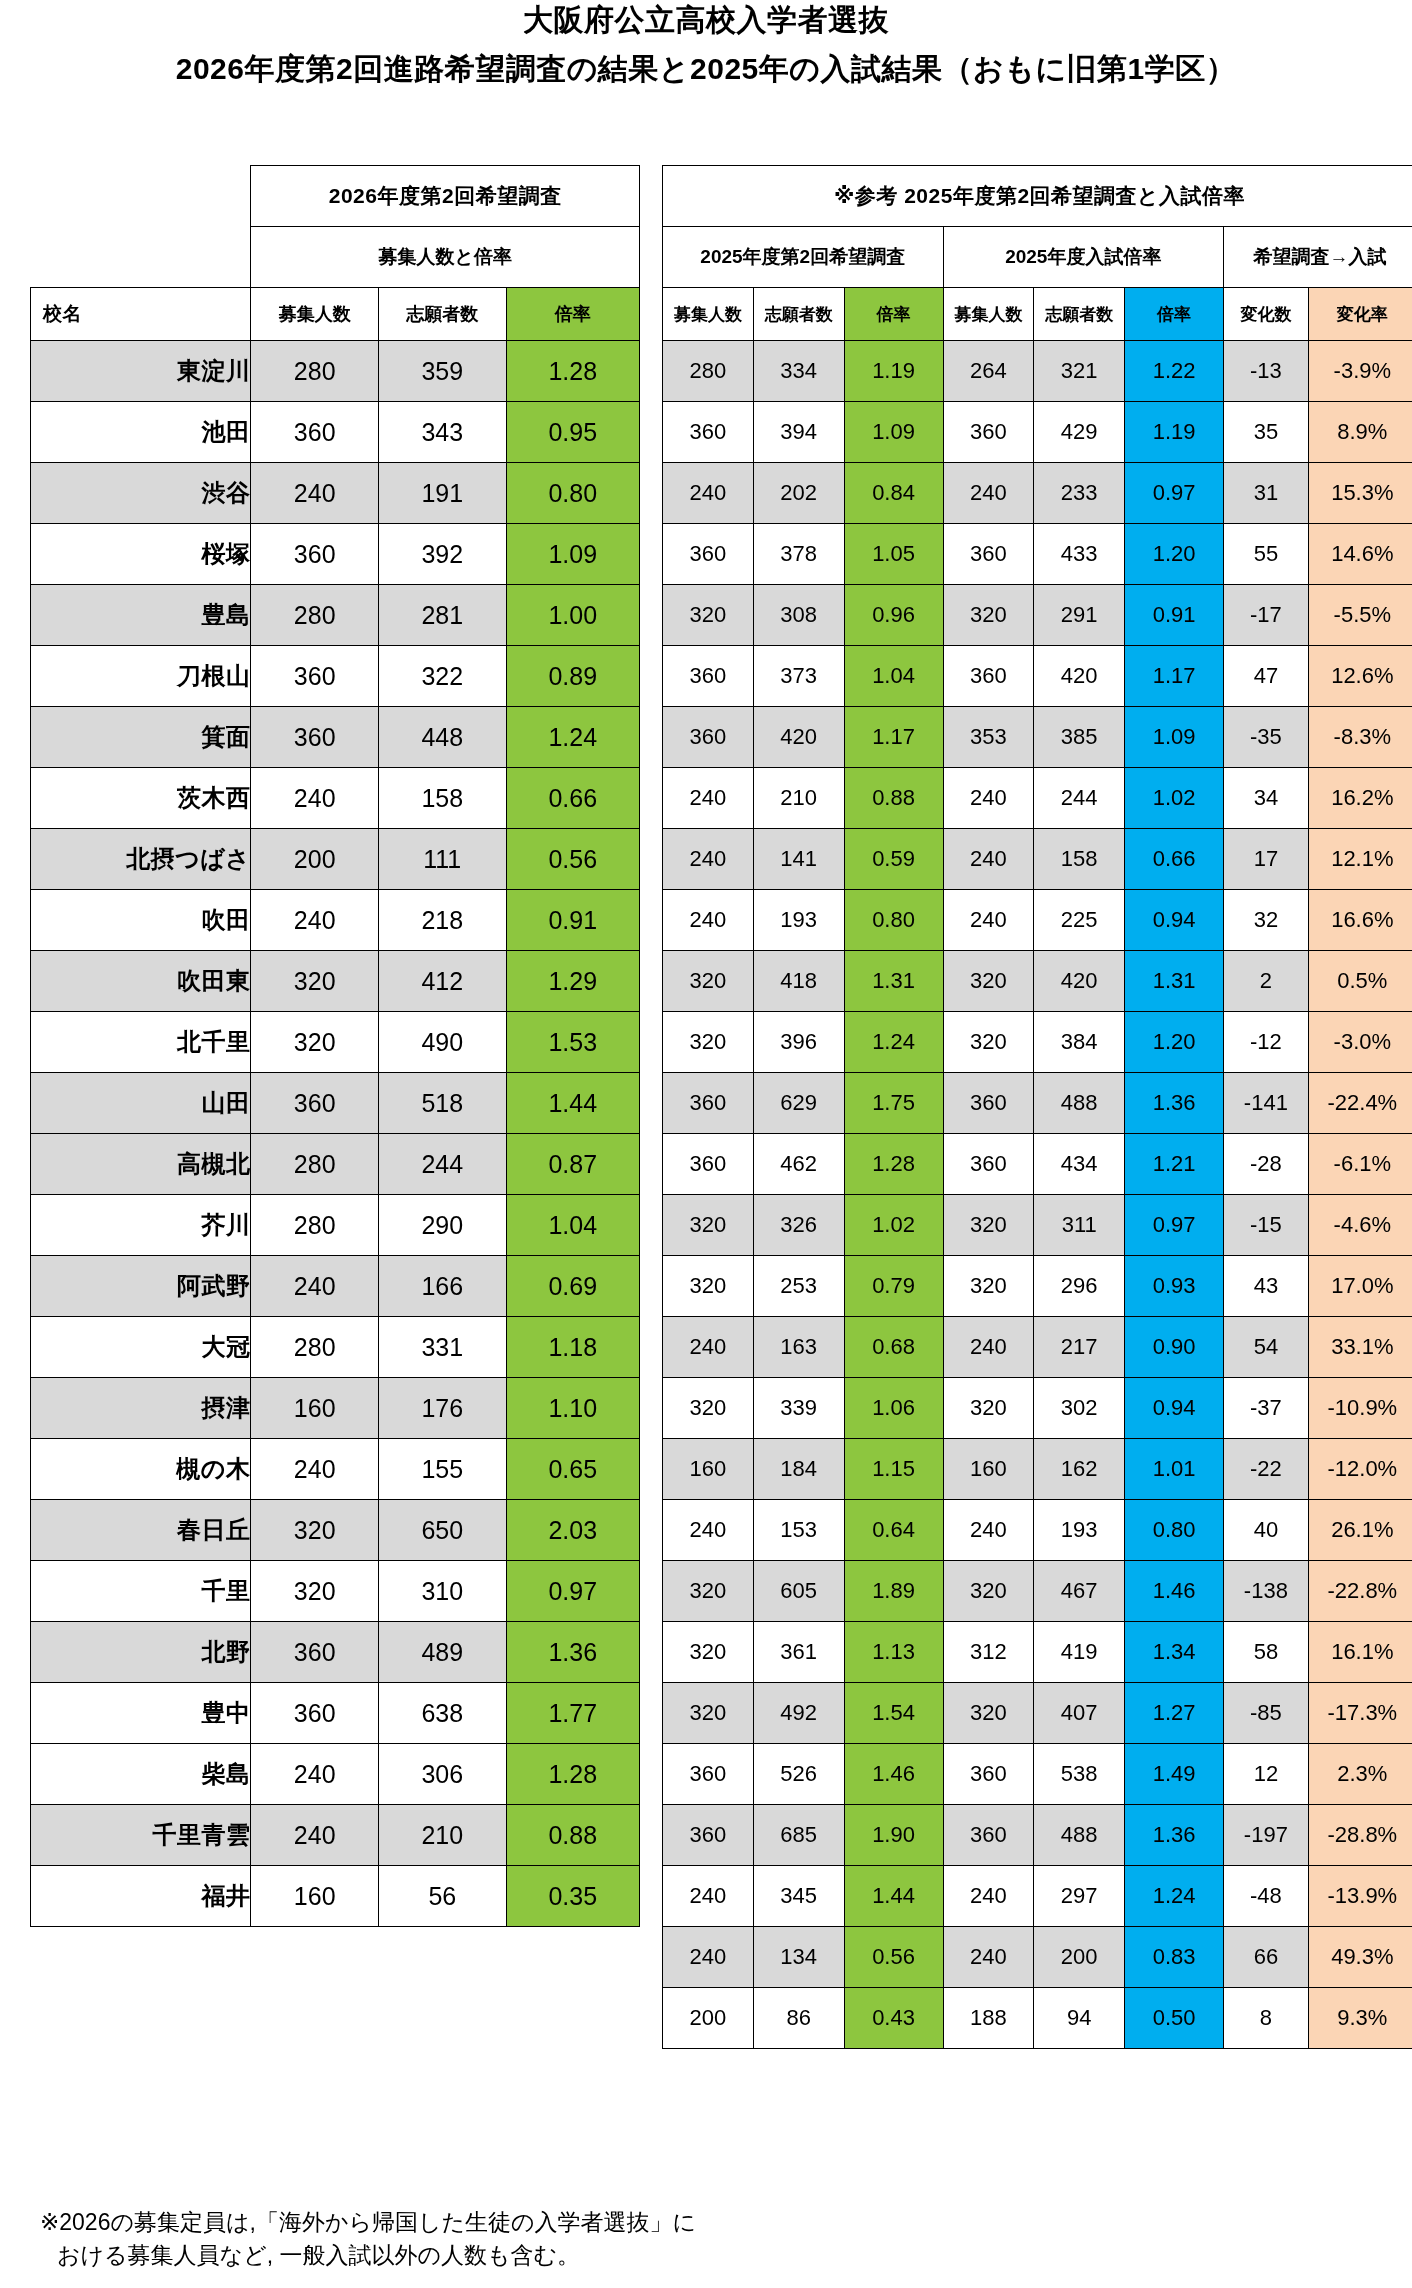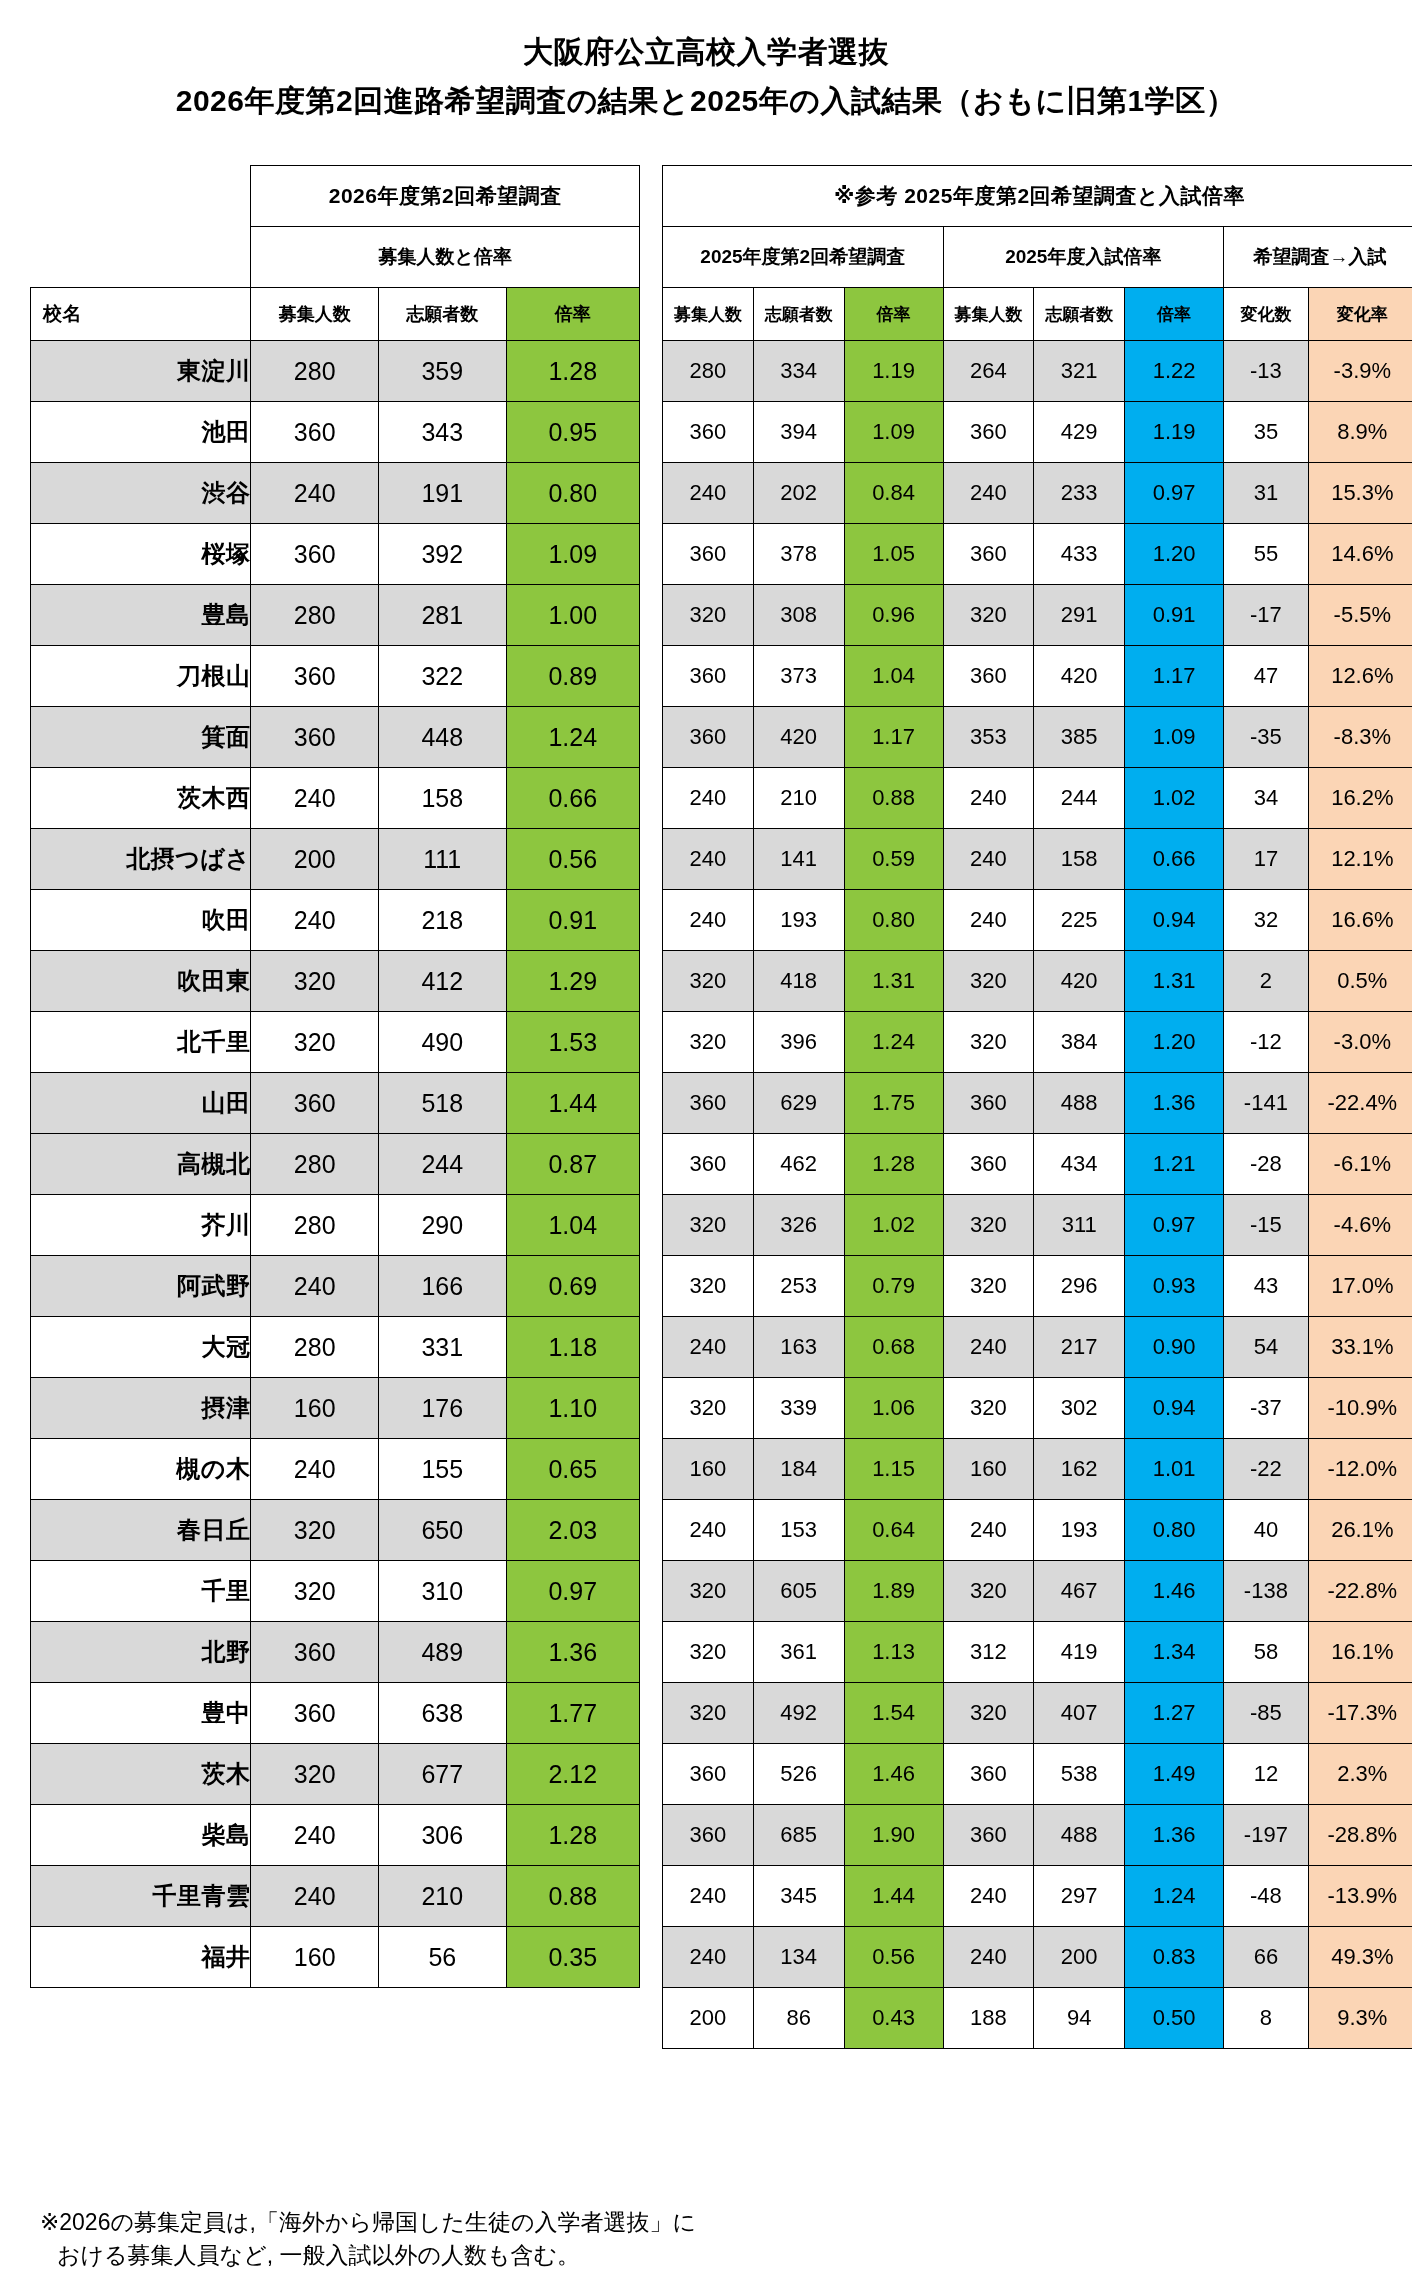--- a/index.html
+++ b/index.html
@@ -8,21 +8,20 @@
     background:#ffffff;
     font-family:"Liberation Sans","DejaVu Sans",sans-serif;
     color:#000;
     -webkit-font-smoothing:antialiased;
   }
   .page{position:relative;width:1412px;height:2288px;box-sizing:border-box;}
 
   
   .title-block{
     text-align:center;
-    padding-top:32px;
     line-height:1.30;
   }
   .title-line1{
     font-size:30px;
     font-weight:bold;
     letter-spacing:0.5px;
   }
   .title-line2{
     font-size:30px;
     font-weight:bold;
@@ -303,26 +302,20 @@
             <td class="cell name">北野</td>
             <td class="cell num">360</td>
             <td class="cell num">489</td>
             <td class="cell num green">1.36</td>
           </tr>
           <tr>
             <td class="cell name">豊中</td>
             <td class="cell num">360</td>
             <td class="cell num">638</td>
             <td class="cell num green">1.77</td>
-          </tr>
-          <tr class="grayrow">
-            <td class="cell name">茨木</td>
-            <td class="cell num">320</td>
-            <td class="cell num">677</td>
-            <td class="cell num green">2.12</td>
           </tr>
           <tr>
             <td class="cell name">柴島</td>
             <td class="cell num">240</td>
             <td class="cell num">306</td>
             <td class="cell num green">1.28</td>
           </tr>
           <tr class="grayrow">
             <td class="cell name">千里青雲</td>
             <td class="cell num">240</td>

